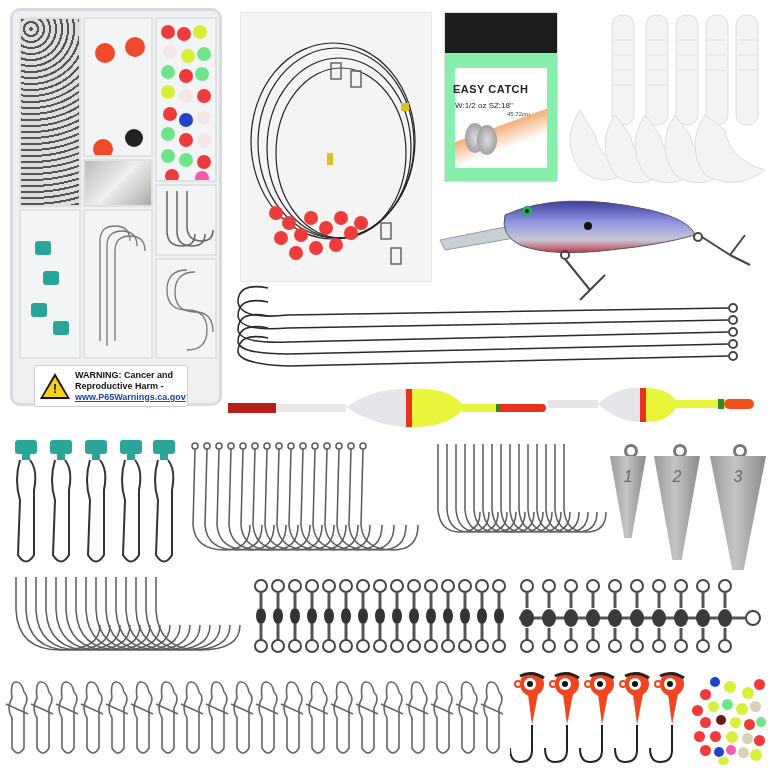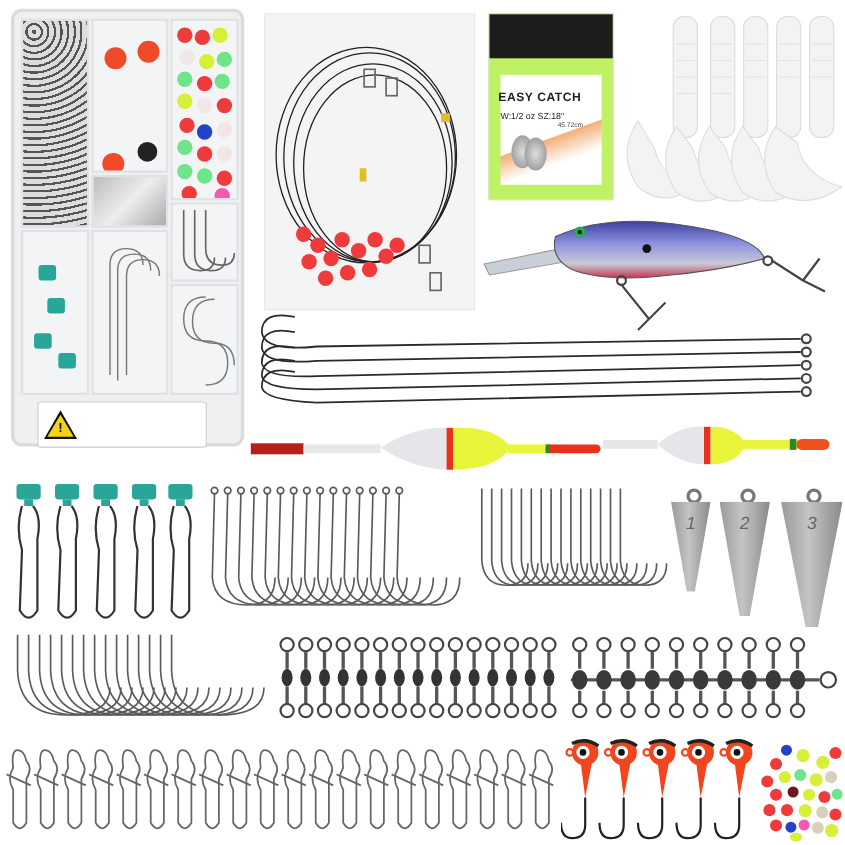--- a/index.html
+++ b/index.html
@@ -8,21 +8,21 @@
   
   .box{left:10px;top:8px;width:212px;height:398px;border:3px solid #d9dbde;border-radius:10px;background:#eef0f2;box-sizing:border-box;}
   .cell{position:absolute;background:#f3f4f6;border:2px solid #dfe1e4;box-sizing:border-box;overflow:hidden;}
   .warn{left:34px;top:365px;width:152px;height:40px;background:#fff;border:1px solid #ccc;border-radius:3px;display:flex;align-items:center;}
   .warn-tri{width:0;height:0;border-left:15px solid transparent;border-right:15px solid transparent;border-bottom:26px solid #111;position:relative;margin:0 5px;}
   .warn-tri::after{content:"";position:absolute;left:-12px;top:4px;border-left:12px solid transparent;border-right:12px solid transparent;border-bottom:20px solid #f7d117;}
   .warn-ex{position:absolute;left:-2px;top:9px;font-weight:bold;font-size:12px;color:#111;z-index:2;}
   .warn-text{font-size:9px;line-height:11px;color:#111;font-weight:bold;}
   .warn-link{color:#1a3fb3;text-decoration:underline;}
   
-  .packet{left:444px;top:12px;width:112px;height:168px;background:#bef264;border:1px solid #ddd;}
+  .packet{left:444px;top:12px;width:112px;height:168px;background:#86efac;border:1px solid #ddd;}
   .packet-top{position:absolute;left:0;top:0;right:0;height:40px;background:#1d1d1d;}
   .packet-card{position:absolute;left:10px;top:55px;width:92px;height:100px;background:#fff;overflow:hidden;}
   .packet-title{position:absolute;left:8px;top:70px;font-size:11px;color:#222;font-weight:bold;letter-spacing:0.5px;}
   .packet-sub{position:absolute;left:10px;top:88px;font-size:8px;color:#222;}
   .bag{left:240px;top:12px;width:190px;height:268px;background:#f4f4f4;border:1px solid #e8e8e8;}
   
   .bead{position:absolute;border-radius:50%;}
   
   .sinker{position:absolute;background:linear-gradient(90deg,#9a9a9a,#c4c4c4 45%,#8a8a8a);clip-path:polygon(0 0,100% 0,60% 100%,40% 100%);}
   .sinker-num{position:absolute;top:12px;width:100%;text-align:center;color:#666;font-size:16px;font-style:italic;}
@@ -95,20 +95,25 @@
           <path d="M30 10 Q10 10 10 30 Q10 50 30 50 Q50 50 50 70 Q50 90 30 90"></path>
           <path d="M38 12 Q18 12 18 32 Q18 52 38 52 Q56 52 56 72"></path>
         </g>
       </svg>
   </div>
 </div>
 <div class="abs warn">
   <div class="warn-tri">
       <span class="warn-ex">!</span>
     </div>
+  <div class="warn-text">
+    <div>WARNING: Cancer and</div>
+    <div>Reproductive Harm -</div>
+    <div class="warn-link">www.P65Warnings.ca.gov</div>
+  </div>
 </div>
 
 <div class="abs bag">
   <svg width="190" height="268">
       <g fill="none" stroke="#222" stroke-width="1.2">
     <ellipse cx="95" cy="130" rx="78" ry="95"></ellipse>
         <ellipse cx="98" cy="135" rx="72" ry="90"></ellipse>
         <ellipse cx="92" cy="128" rx="82" ry="98"></ellipse>
         <ellipse cx="100" cy="140" rx="65" ry="85"></ellipse>
   </g>

